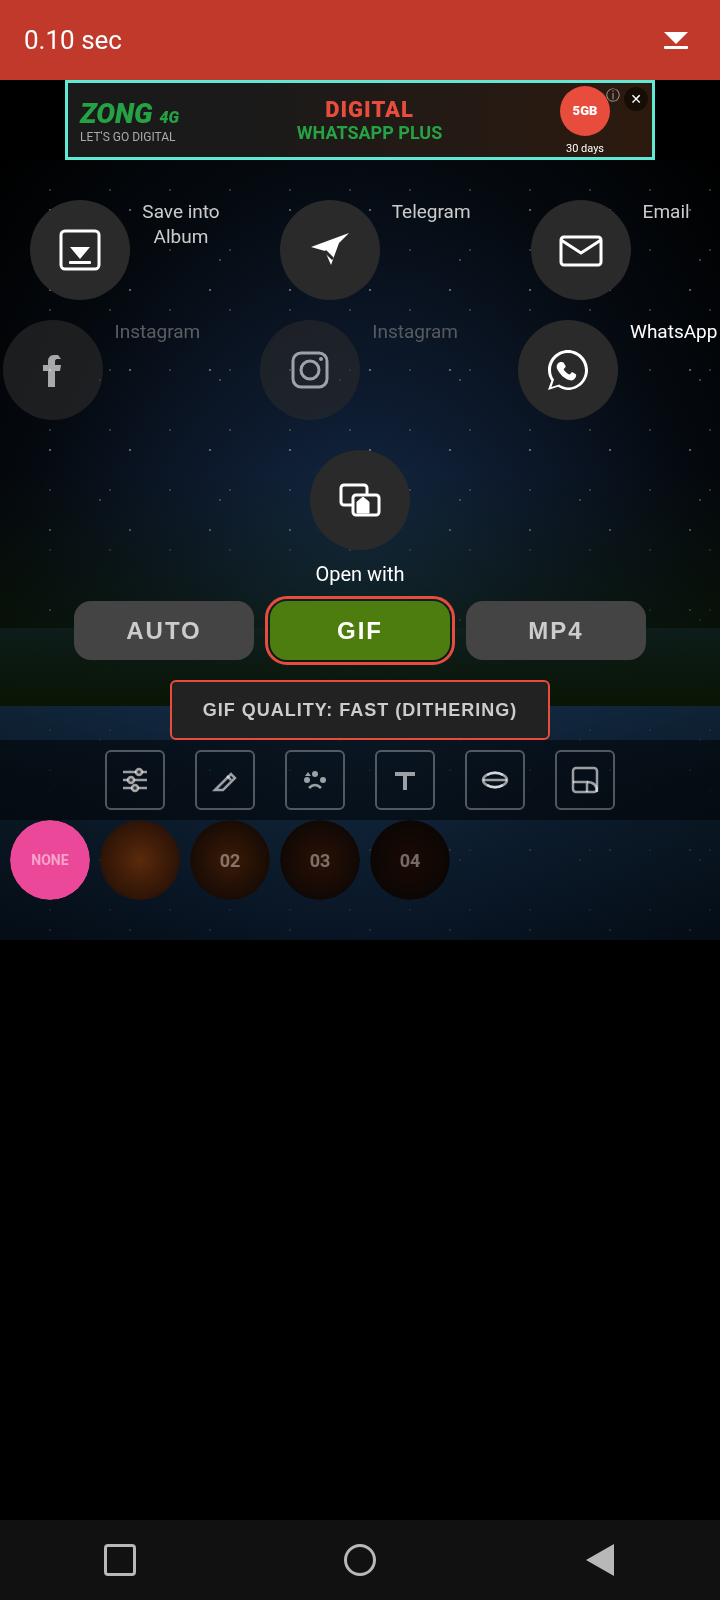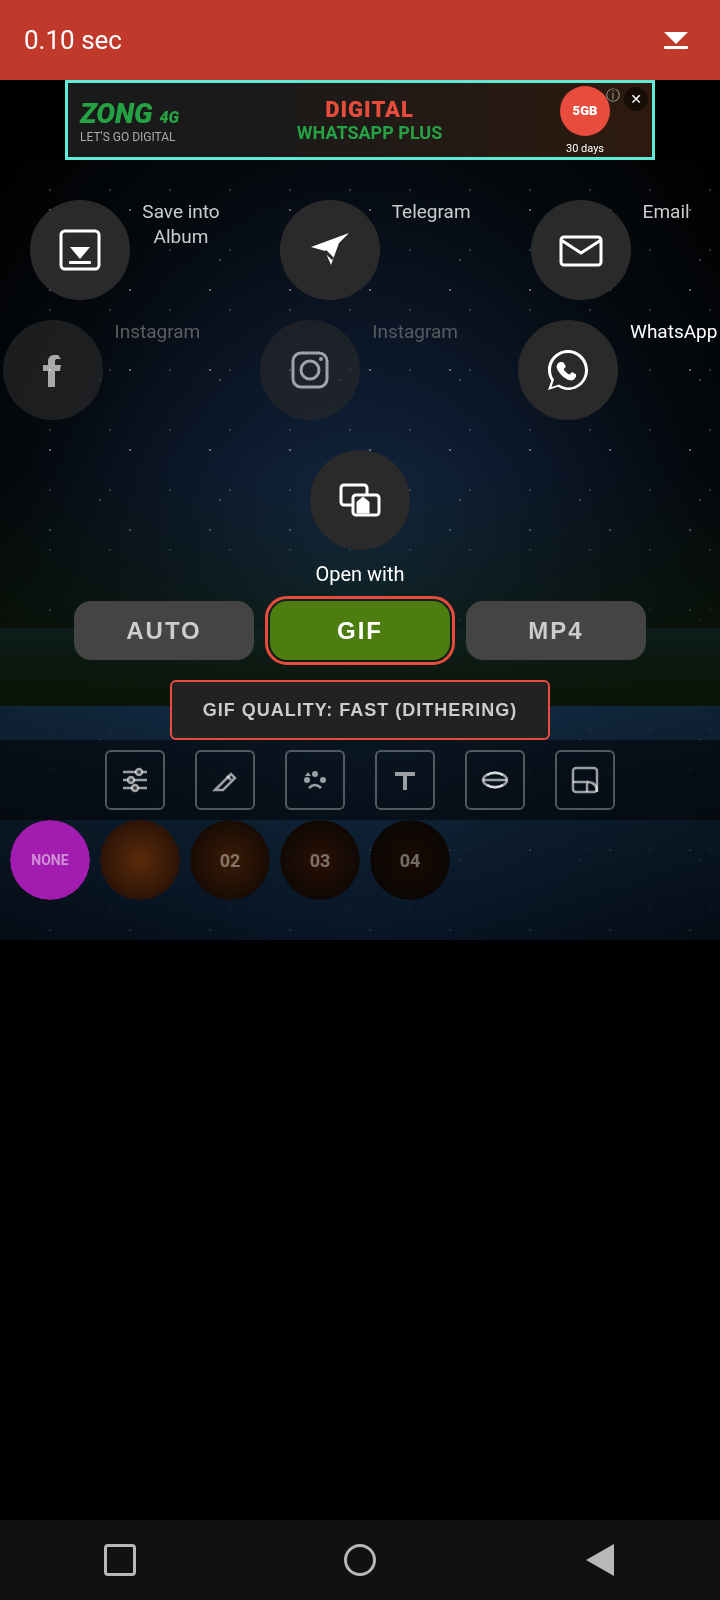--- a/index.html
+++ b/index.html
@@ -316,21 +316,21 @@
       border-radius: 50%;
       background: #333;
       display: flex;
       align-items: center;
       justify-content: center;
       color: rgba(255,255,255,0.4);
       font-size: 22px;
       font-weight: 700;
     }
     .thumb-none {
-      background: #a21caf;
+      background: #ec4899;
     }
 
     
     .sys-nav {
       position: absolute;
       bottom: 0;
       left: 0;
       right: 0;
       height: 80px;
       background: #111;

